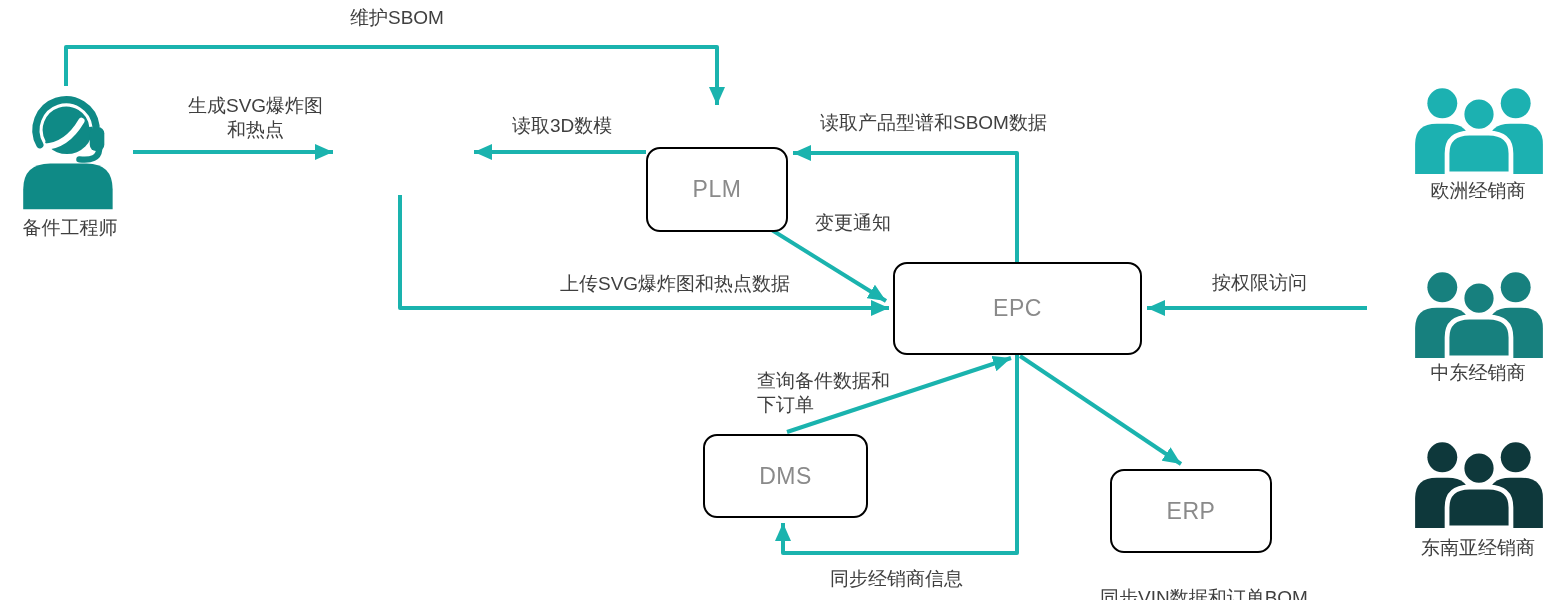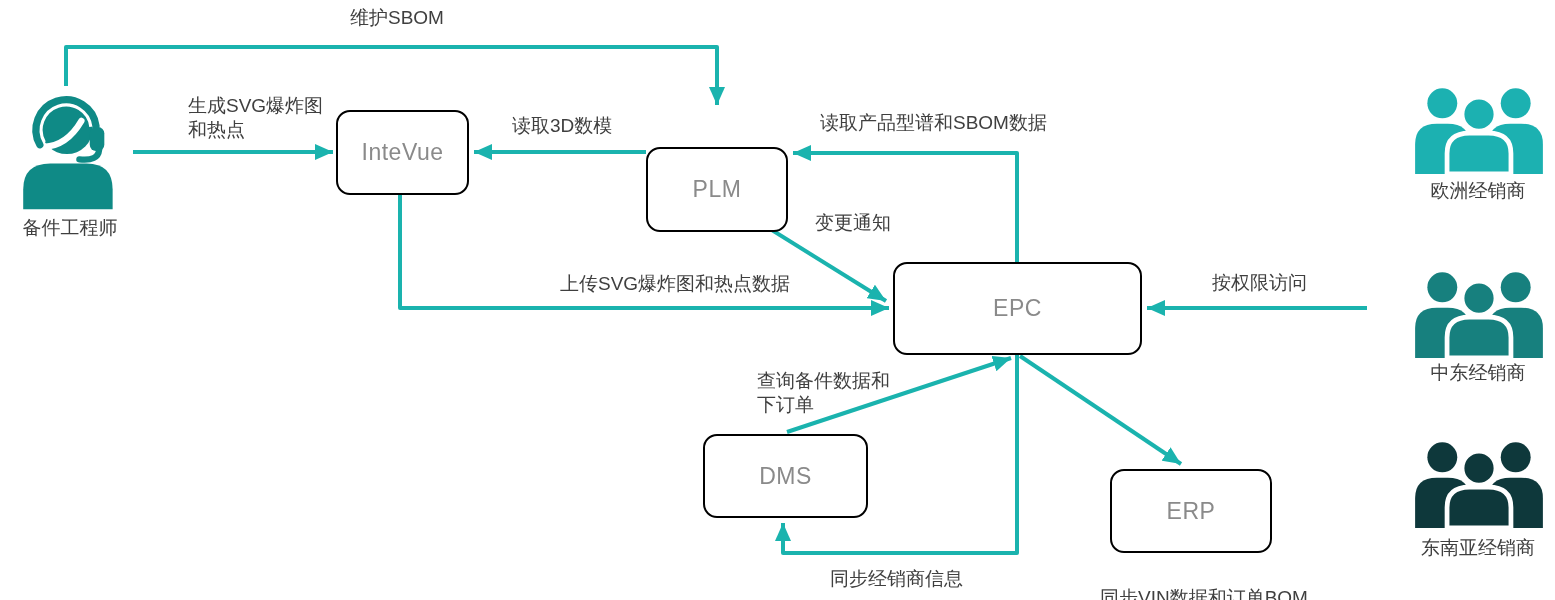--- a/index.html
+++ b/index.html
@@ -96,28 +96,27 @@
         <circle cx="77" cy="12" r="11"></circle>
         <path d="M57 64 V 42 Q 57 27 73 27 H 81 Q 97 27 97 42 V 64 Z"></path>
         <g stroke="#fff" stroke-width="3.5">
           <circle cx="50" cy="20" r="12.5"></circle>
           <path d="M26.5 64 V 49 Q 26.5 34 43 34 H 57 Q 73.5 34 73.5 49 V 64 Z"></path>
         </g>
       </g>
     </svg>
   </svg>
 
-  <div class="node" style="left:336px;top:110px;width:133px;height:85px;">InteVue</div>
   <div class="node" style="left:646px;top:109px;width:142px;height:85px;margin-top:38px;">PLM</div>
   <div class="node" style="left:893px;top:262px;width:249px;height:93px;">EPC</div>
   <div class="node" style="left:703px;top:434px;width:165px;height:84px;">DMS</div>
   <div class="node" style="left:1110px;top:469px;width:162px;height:84px;">ERP</div>
 
   <div class="edge-label" style="left:350px;top:6px;">维护SBOM</div>
-  <div class="edge-label" style="left:188px;top:94px;">生成SVG爆炸图
+  <div class="edge-label" style="left:188px;top:94px;text-align:center;">生成SVG爆炸图
 和热点</div>
   <div class="edge-label" style="left:512px;top:114px;">读取3D数模</div>
   <div class="edge-label" style="left:820px;top:111px;">读取产品型谱和SBOM数据</div>
   <div class="edge-label" style="left:815px;top:211px;">变更通知</div>
   <div class="edge-label" style="left:560px;top:272px;">上传SVG爆炸图和热点数据</div>
   <div class="edge-label" style="left:1212px;top:271px;">按权限访问</div>
   <div class="edge-label" style="left:757px;top:369px;">查询备件数据和
 下订单</div>
   <div class="edge-label" style="left:830px;top:567px;">同步经销商信息</div>
   <div class="edge-label" style="left:1100px;top:586px;">同步VIN数据和订单BOM</div>

